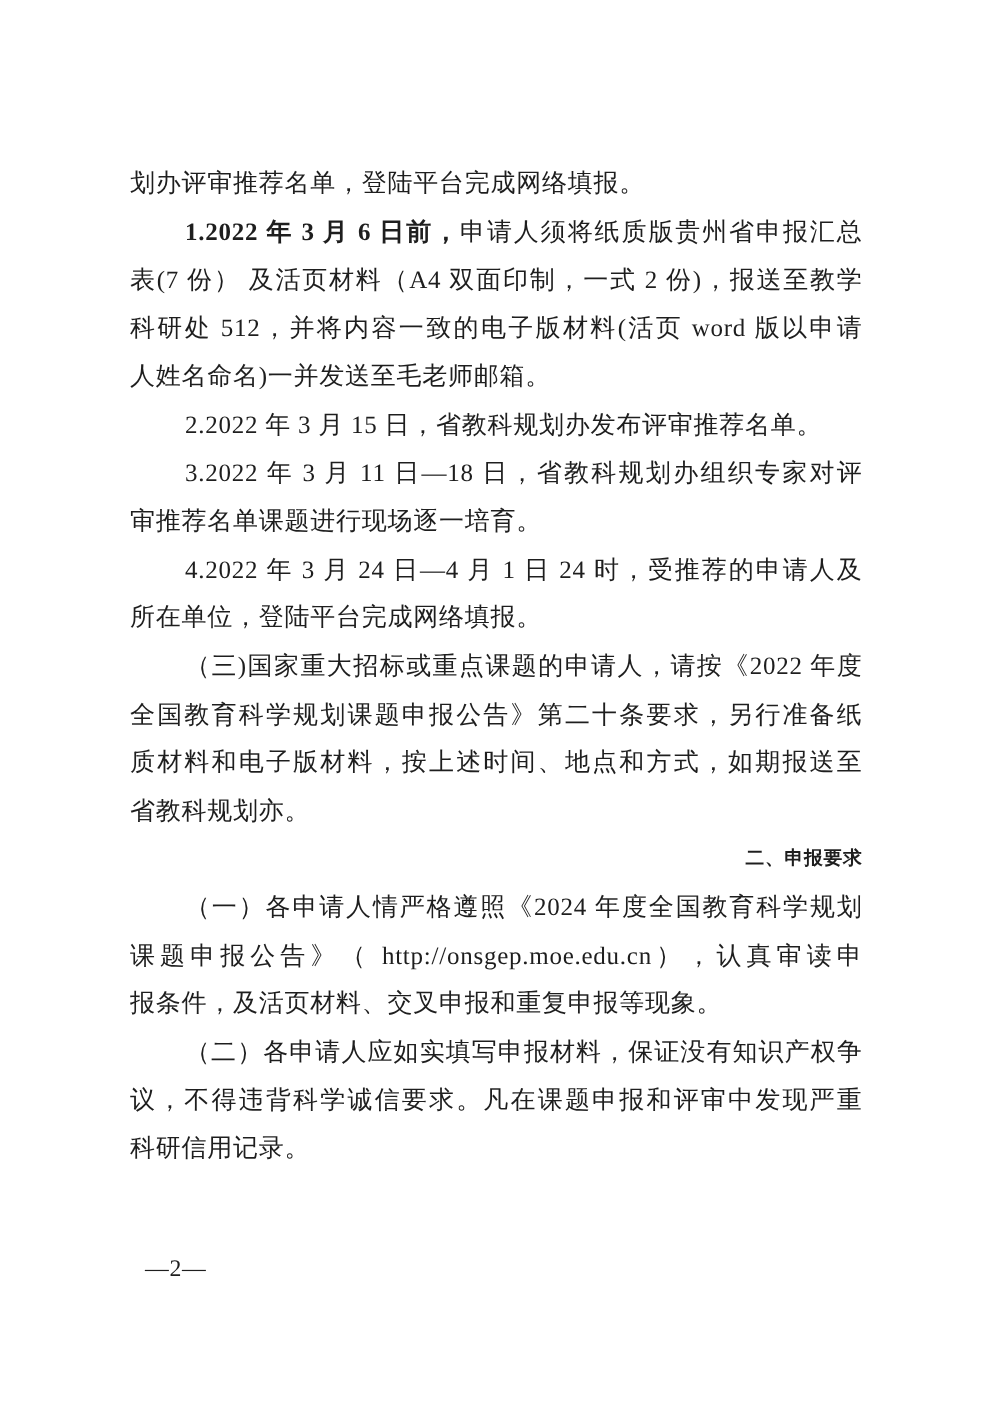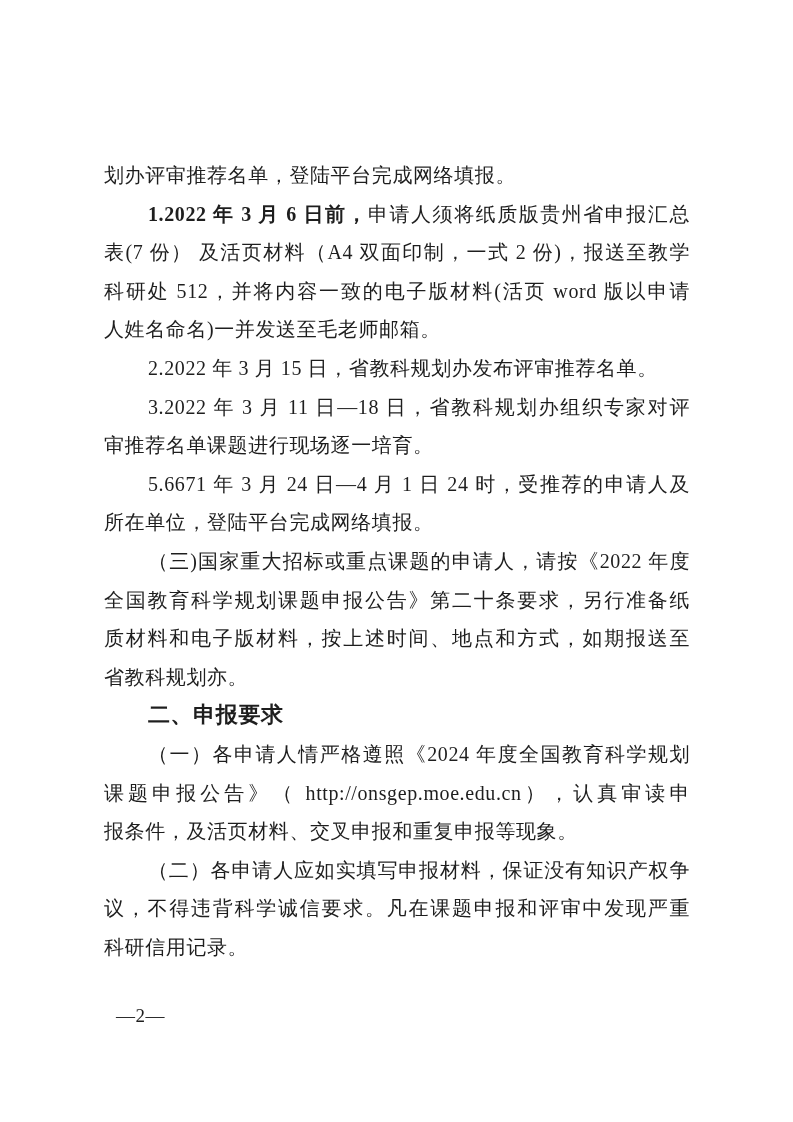--- a/index.html
+++ b/index.html
@@ -12,41 +12,42 @@
     width: 793px;
     height: 1122px;
     background: #ffffff;
     overflow: hidden;
     font-family: "Liberation Serif", serif;
     color: #1e1e1e;
   }
   .doc {
     position: absolute;
     left: 104px;
-    top: 156px;
+    top: 128px;
     width: 586px;
   }
   .line {
     font-size: 20px;
     line-height: 38.6px;
     height: 38.6px;
     letter-spacing: 0.6px;
     overflow: hidden;
     white-space: normal;
   }
   .line.justify {
     text-align: justify;
     text-align-last: justify;
   }
   .line.indent {
     text-indent: 44px;
   }
   .line.heading {
     font-weight: bold;
-    font-size: 22px;
+    font-size: 15px;
+    text-align: right;
   }
   .line b.lead {
     font-weight: bold;
   }
   .page-num {
     position: absolute;
     left: 116px;
     top: 1001px;
     font-size: 19px;
     line-height: 30px;
@@ -59,21 +60,21 @@
 <div class="page" style="background: rgb(255, 255, 255); color: rgb(30, 30, 30);">
   <div class="doc" id="doc-body">
       <div class="line"><span class="txt">划办评审推荐名单，登陆平台完成网络填报。</span></div>
       <div class="line indent justify"><b class="lead">1.2022 年 3 月 6 日前，</b><span class="txt">申请人须将纸质版贵州省申报汇总</span></div>
       <div class="line justify"><span class="txt">表(7 份） 及活页材料（A4 双面印制，一式 2 份)，报送至教学</span></div>
       <div class="line justify"><span class="txt">科研处 512，并将内容一致的电子版材料(活页 word 版以申请</span></div>
       <div class="line"><span class="txt">人姓名命名)一并发送至毛老师邮箱。</span></div>
       <div class="line indent"><span class="txt">2.2022 年 3 月 15 日，省教科规划办发布评审推荐名单。</span></div>
       <div class="line indent justify"><span class="txt">3.2022 年 3 月 11 日—18 日，省教科规划办组织专家对评</span></div>
       <div class="line"><span class="txt">审推荐名单课题进行现场逐一培育。</span></div>
-      <div class="line indent justify"><span class="txt">5.6671 年 3 月 24 日—4 月 1 日 24 时，受推荐的申请人及</span></div>
+      <div class="line indent justify"><span class="txt">4.2022 年 3 月 24 日—4 月 1 日 24 时，受推荐的申请人及</span></div>
       <div class="line"><span class="txt">所在单位，登陆平台完成网络填报。</span></div>
       <div class="line indent justify"><span class="txt">（三)国家重大招标或重点课题的申请人，请按《2022 年度</span></div>
       <div class="line justify"><span class="txt">全国教育科学规划课题申报公告》第二十条要求，另行准备纸</span></div>
       <div class="line justify"><span class="txt">质材料和电子版材料，按上述时间、地点和方式，如期报送至</span></div>
       <div class="line"><span class="txt">省教科规划亦。</span></div>
       <div class="line indent heading"><span class="txt">二、申报要求</span></div>
       <div class="line indent justify"><span class="txt">（一）各申请人情严格遵照《2024 年度全国教育科学规划</span></div>
       <div class="line justify"><span class="txt">课题申报公告》（ http://onsgep.moe.edu.cn），认真审读申</span></div>
       <div class="line"><span class="txt">报条件，及活页材料、交叉申报和重复申报等现象。</span></div>
       <div class="line indent justify"><span class="txt">（二）各申请人应如实填写申报材料，保证没有知识产权争</span></div>

